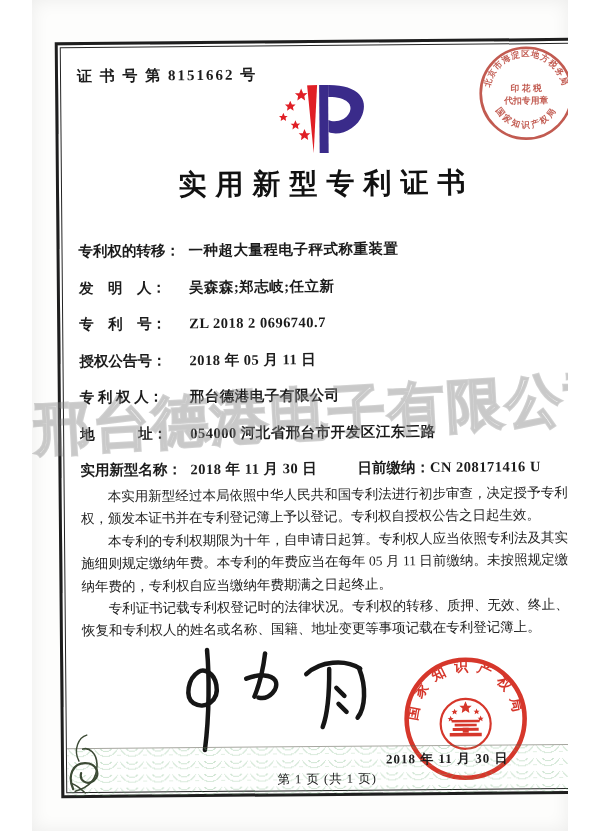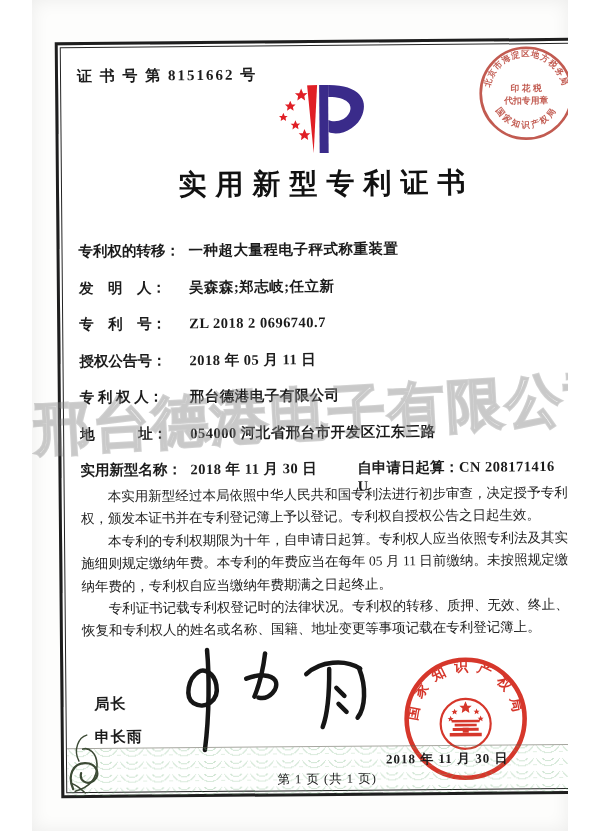--- a/index.html
+++ b/index.html
@@ -131,35 +131,31 @@
       </div>
       <div class="row">
         <span class="lbl">专 利 权 人：</span><span class="val">邢台德港电子有限公司</span>
       </div>
       <div class="row">
         <span class="lbl">地　　　址：</span><span class="val">054000 河北省邢台市开发区江东三路</span>
       </div>
       <div class="row">
         <span class="lbl">实用新型名称：</span><span class="val">2018 年 11 月 30 日</span>
         <span class="pair2">
-          <span class="lbl2">自申请日起算：</span><span class="val">CN 208171416 U</span>
+          <span class="lbl2">日前缴纳：</span><span class="val">CN 208171416 U</span>
         </span>
       </div>
     </div>
 
     <div class="body-text">
       <p>本实用新型经过本局依照中华人民共和国专利法进行初步审查，决定授予专利权，颁发本证书并在专利登记簿上予以登记。专利权自授权公告之日起生效。</p>
       <p>本专利的专利权期限为十年，自申请日起算。专利权人应当依照专利法及其实施细则规定缴纳年费。本专利的年费应当在每年 05 月 11 日前缴纳。未按照规定缴纳年费的，专利权自应当缴纳年费期满之日起终止。</p>
       <p>专利证书记载专利权登记时的法律状况。专利权的转移、质押、无效、终止、恢复和专利权人的姓名或名称、国籍、地址变更等事项记载在专利登记簿上。</p>
     </div>
 
-    <div class="signer">
-      <div>局长</div>
-      <div>申长雨</div>
-    </div>
 
     <svg class="signature" viewBox="0 0 225 115">
       <g fill="none" stroke="#161616" stroke-width="4.5" stroke-linecap="round">
         <path d="M30,28 C20,34 16,53 25,59 C36,66 51,57 48,41 C46,29 36,24 30,28 Z"></path>
         <path d="M39,6 C41,30 41,70 36,106"></path>
         <path d="M97,10 C95,26 91,41 86,53"></path>
         <path d="M78,35 C91,30 103,31 107,37 C111,45 101,57 90,54"></path>
         <path d="M138,31 C152,18 177,16 192,26"></path>
         <path d="M161,26 C161,48 159,71 154,84"></path>
         <path d="M191,26 C198,44 197,65 189,75"></path>

